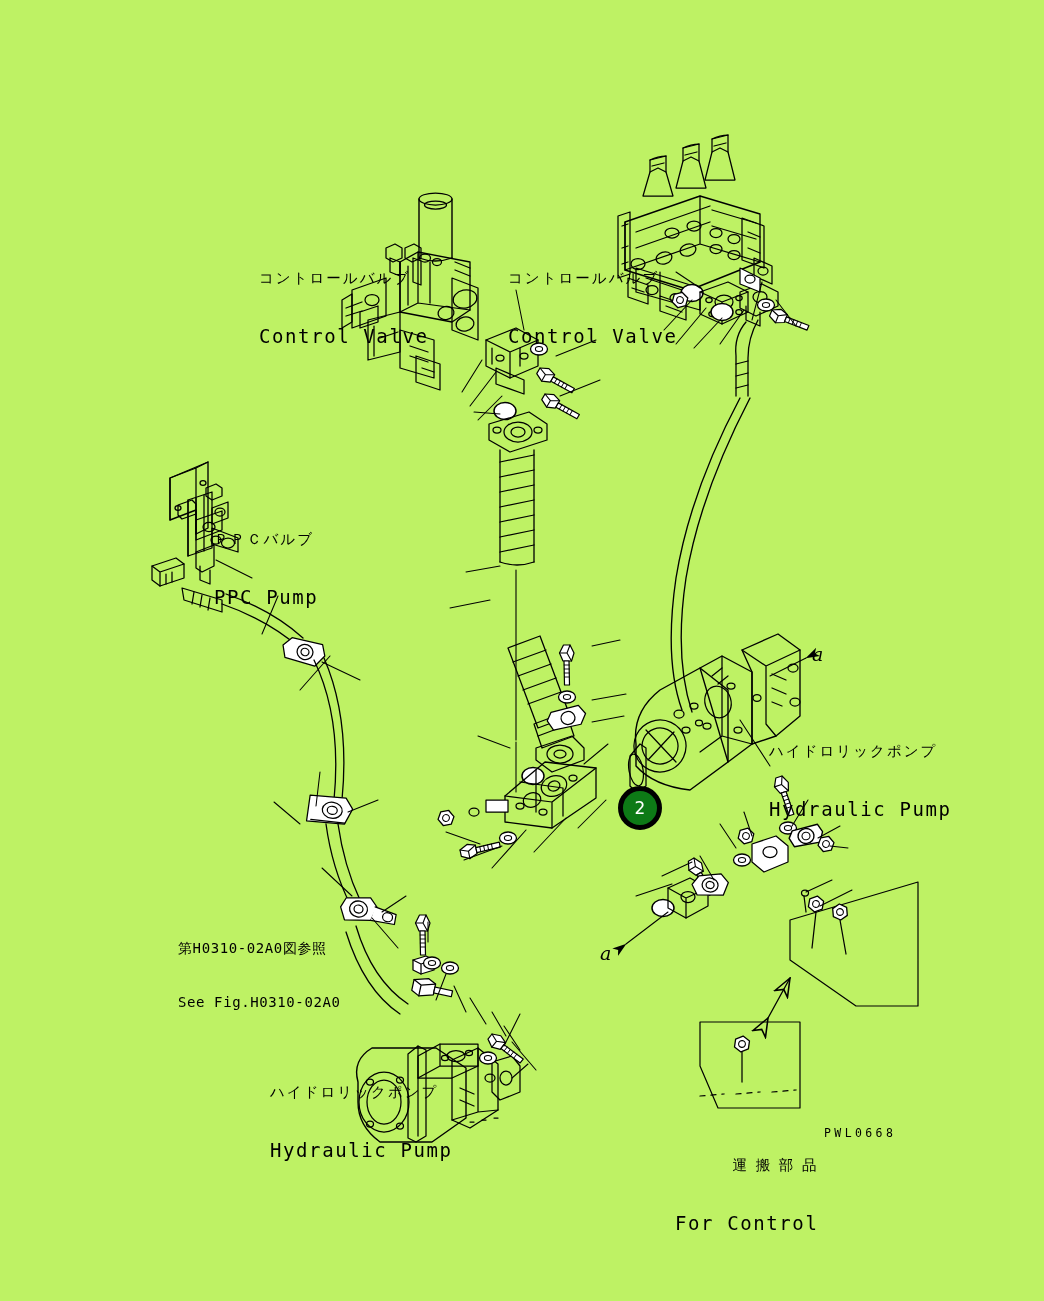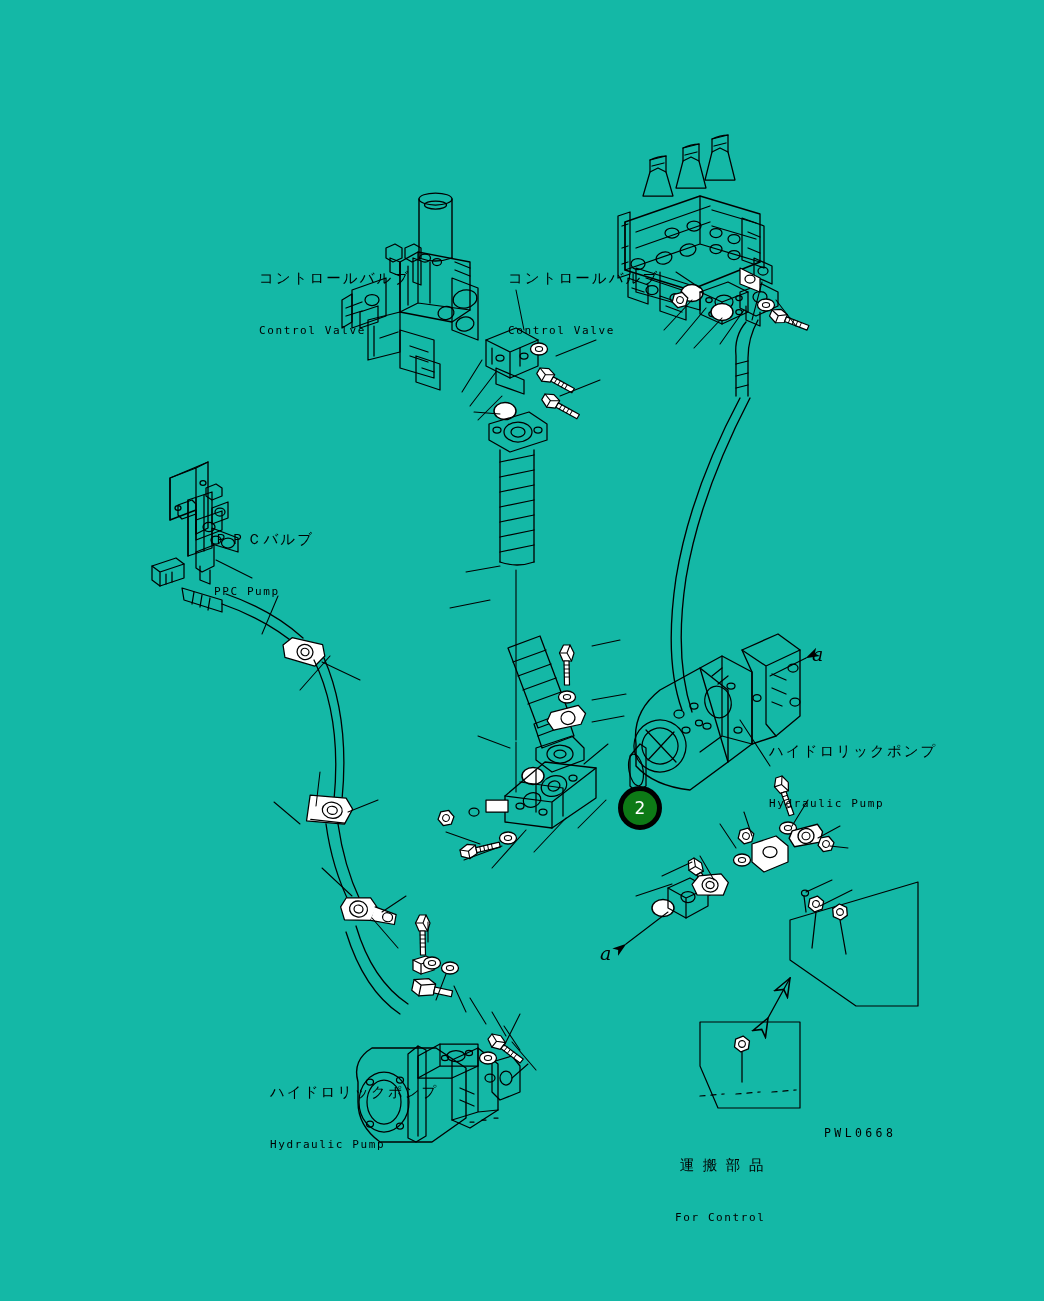--- a/index.html
+++ b/index.html
@@ -8,21 +8,21 @@
     padding: 0;
     background: #ffffff;
   }
   body {
     font-family: "DejaVu Sans", sans-serif;
   }
   #page {
     position: relative;
     width: 1044px;
     height: 1301px;
-    background: #14b8a6;
+    background: #bef264;
     overflow: hidden;
   }
   #diagram-svg {
     position: absolute;
     left: 0;
     top: 0;
     width: 1044px;
     height: 1301px;
   }
   .lbl {
@@ -34,21 +34,21 @@
   }
   .lbl .jp {
     display: block;
     font-family: "DejaVu Sans", sans-serif;
     font-size: 14.5px;
     letter-spacing: 2.0px;
   }
   .lbl .en {
     display: block;
     font-family: "DejaVu Sans Mono", monospace;
-    font-size: 11px;
+    font-size: 19px;
     letter-spacing: 1.6px;
   }
   .lbl.mono-only .en {
     font-family: "DejaVu Sans Mono", monospace;
   }
   .ref .en { font-size: 14px; letter-spacing: 0.6px; }
   .drawing-code {
     position: absolute;
     font-family: "DejaVu Sans Mono", monospace;
     font-size: 11.5px;
@@ -608,20 +608,24 @@
   <div class="lbl" style="left:769px; top:705px;">
     <span class="jp">ハイドロリックポンプ</span>
     <span class="en">Hydraulic Pump</span>
   </div>
 
   <div class="lbl" style="left:270px; top:1046px;">
     <span class="jp">ハイドロリックポンプ</span>
     <span class="en">Hydraulic Pump</span>
   </div>
 
+  <div class="lbl ref mono-only" style="left:178px; top:902px;">
+    <span class="en">第H0310-02A0図参照</span>
+    <span class="en">See Fig.H0310-02A0</span>
+  </div>
 
   <div class="lbl" style="left:675px; top:1119px;text-align:right;">
     <span class="jp">運 搬 部 品</span>
     <span class="en">For Control</span>
   </div>
 
   <div class="callout-letter" style="left:812px; top:643px;">a</div>
   <div class="callout-letter" style="left:600px; top:942px;">a</div>
 
   <div class="drawing-code" style="left:824px; top:1126px;">PWL0668</div>

